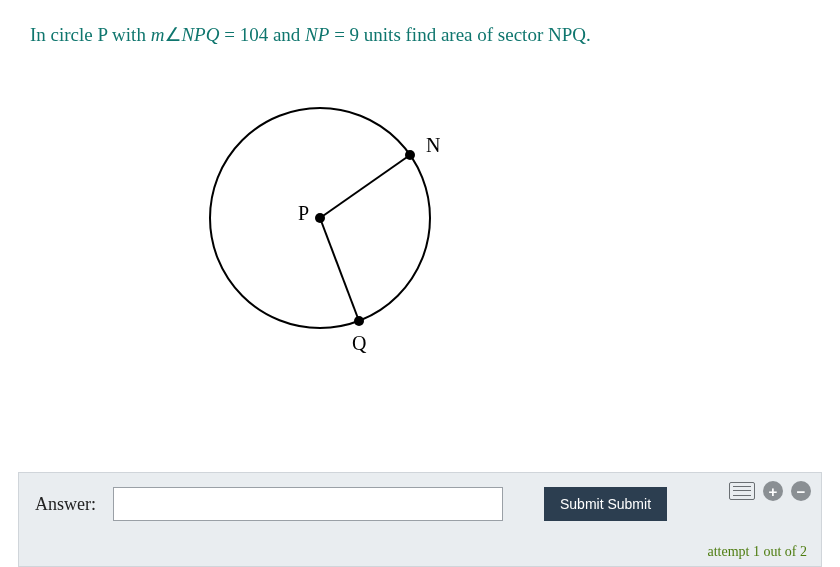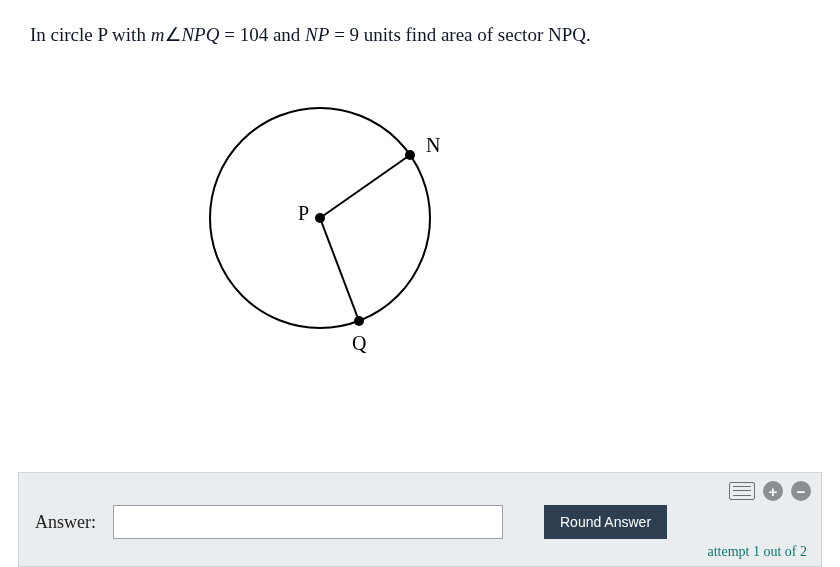--- a/index.html
+++ b/index.html
@@ -12,21 +12,21 @@
     height: 567px;
     overflow: hidden;
     position: relative;
   }
   .content {
     padding: 20px 30px 0 30px;
   }
   .question {
     font-size: 19px;
     line-height: 1.6;
-    color: #0f172a;
+    color: #0f766e;
   }
   .mathvar {
     font-style: italic;
     font-family: 'Times New Roman', Georgia, serif;
   }
   .angle {
     font-family: 'Times New Roman', serif;
   }
   .diagram-wrap {
     text-align: left;
@@ -83,21 +83,20 @@
     justify-content: center;
     font-size: 15px;
     font-weight: bold;
     font-family: Arial, sans-serif;
     line-height: 1;
   }
   .answer-row {
     display: flex;
     align-items: center;
     gap: 17px;
-    margin-top: 18px;
   }
   .answer-label {
     font-size: 18px;
     color: #222;
   }
   .answer-input {
     width: 390px;
     height: 34px;
     border: 1px solid #9aa0a6;
     background: #fff;
@@ -112,21 +111,21 @@
     font-size: 14px;
     font-family: Arial, sans-serif;
     cursor: pointer;
     margin-left: 24px;
   }
   .attempt {
     position: absolute;
     right: 14px;
     bottom: 6px;
     font-size: 14px;
-    color: #0f766e;
+    color: #4d7c0f;
     font-family: Georgia, serif;
   }
 </style>
 </head>
 <body>
 
 <div class="content">
   <div class="question">
     <span>In circle P with </span><span class="mathvar">m</span><span class="angle">∠</span><span class="mathvar">NPQ</span><span> = 104</span><span> and </span><span class="mathvar">NP</span><span> = 9</span><span> units find area of sector NPQ.</span>
     <br>
@@ -155,16 +154,16 @@
   <div class="tools">
     <span class="kb-btn">
         <span class="kb-btn-inner"></span>
       </span>
     <span class="circ-btn">+</span>
     <span class="circ-btn">−</span>
   </div>
   <div class="answer-row">
     <span class="answer-label">Answer:</span>
     <input class="answer-input" type="text" value="" style="">
-    <button class="submit-btn">Round Answer</button>
+    <button class="submit-btn">Submit Submit</button>
   </div>
   <div class="attempt">attempt 1 out of 2</div>
 </div>
 
 </body></html>

